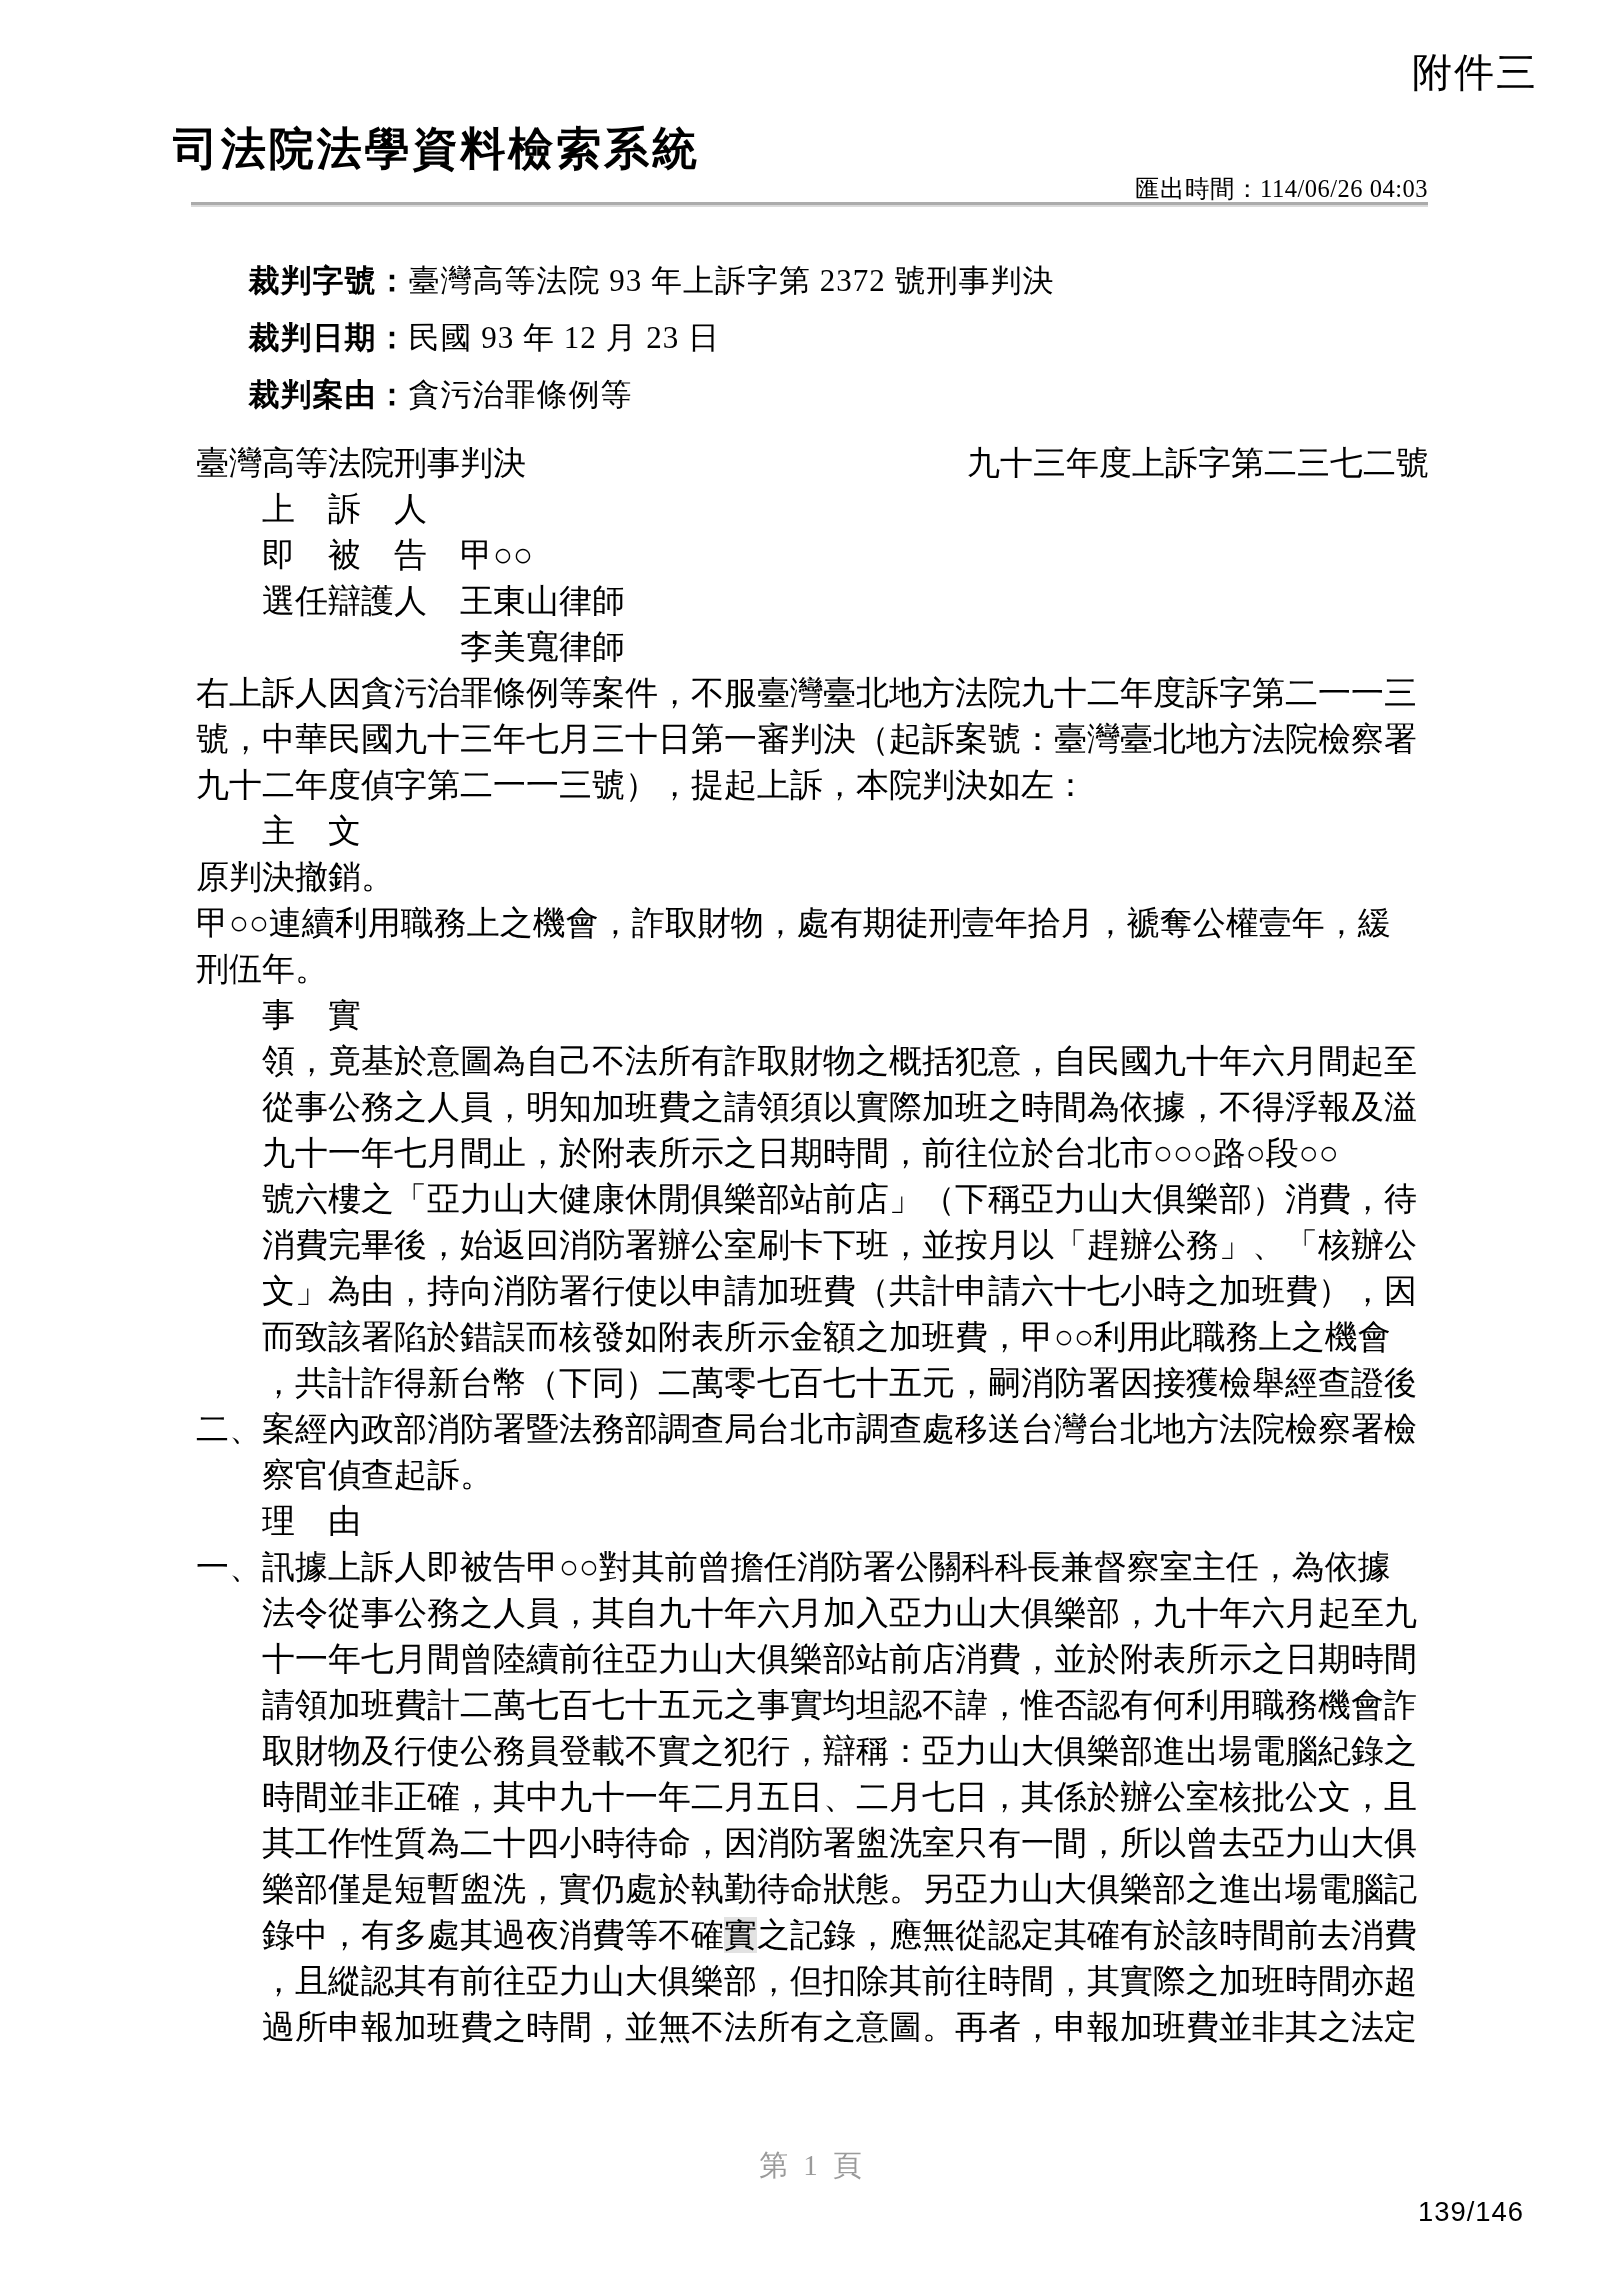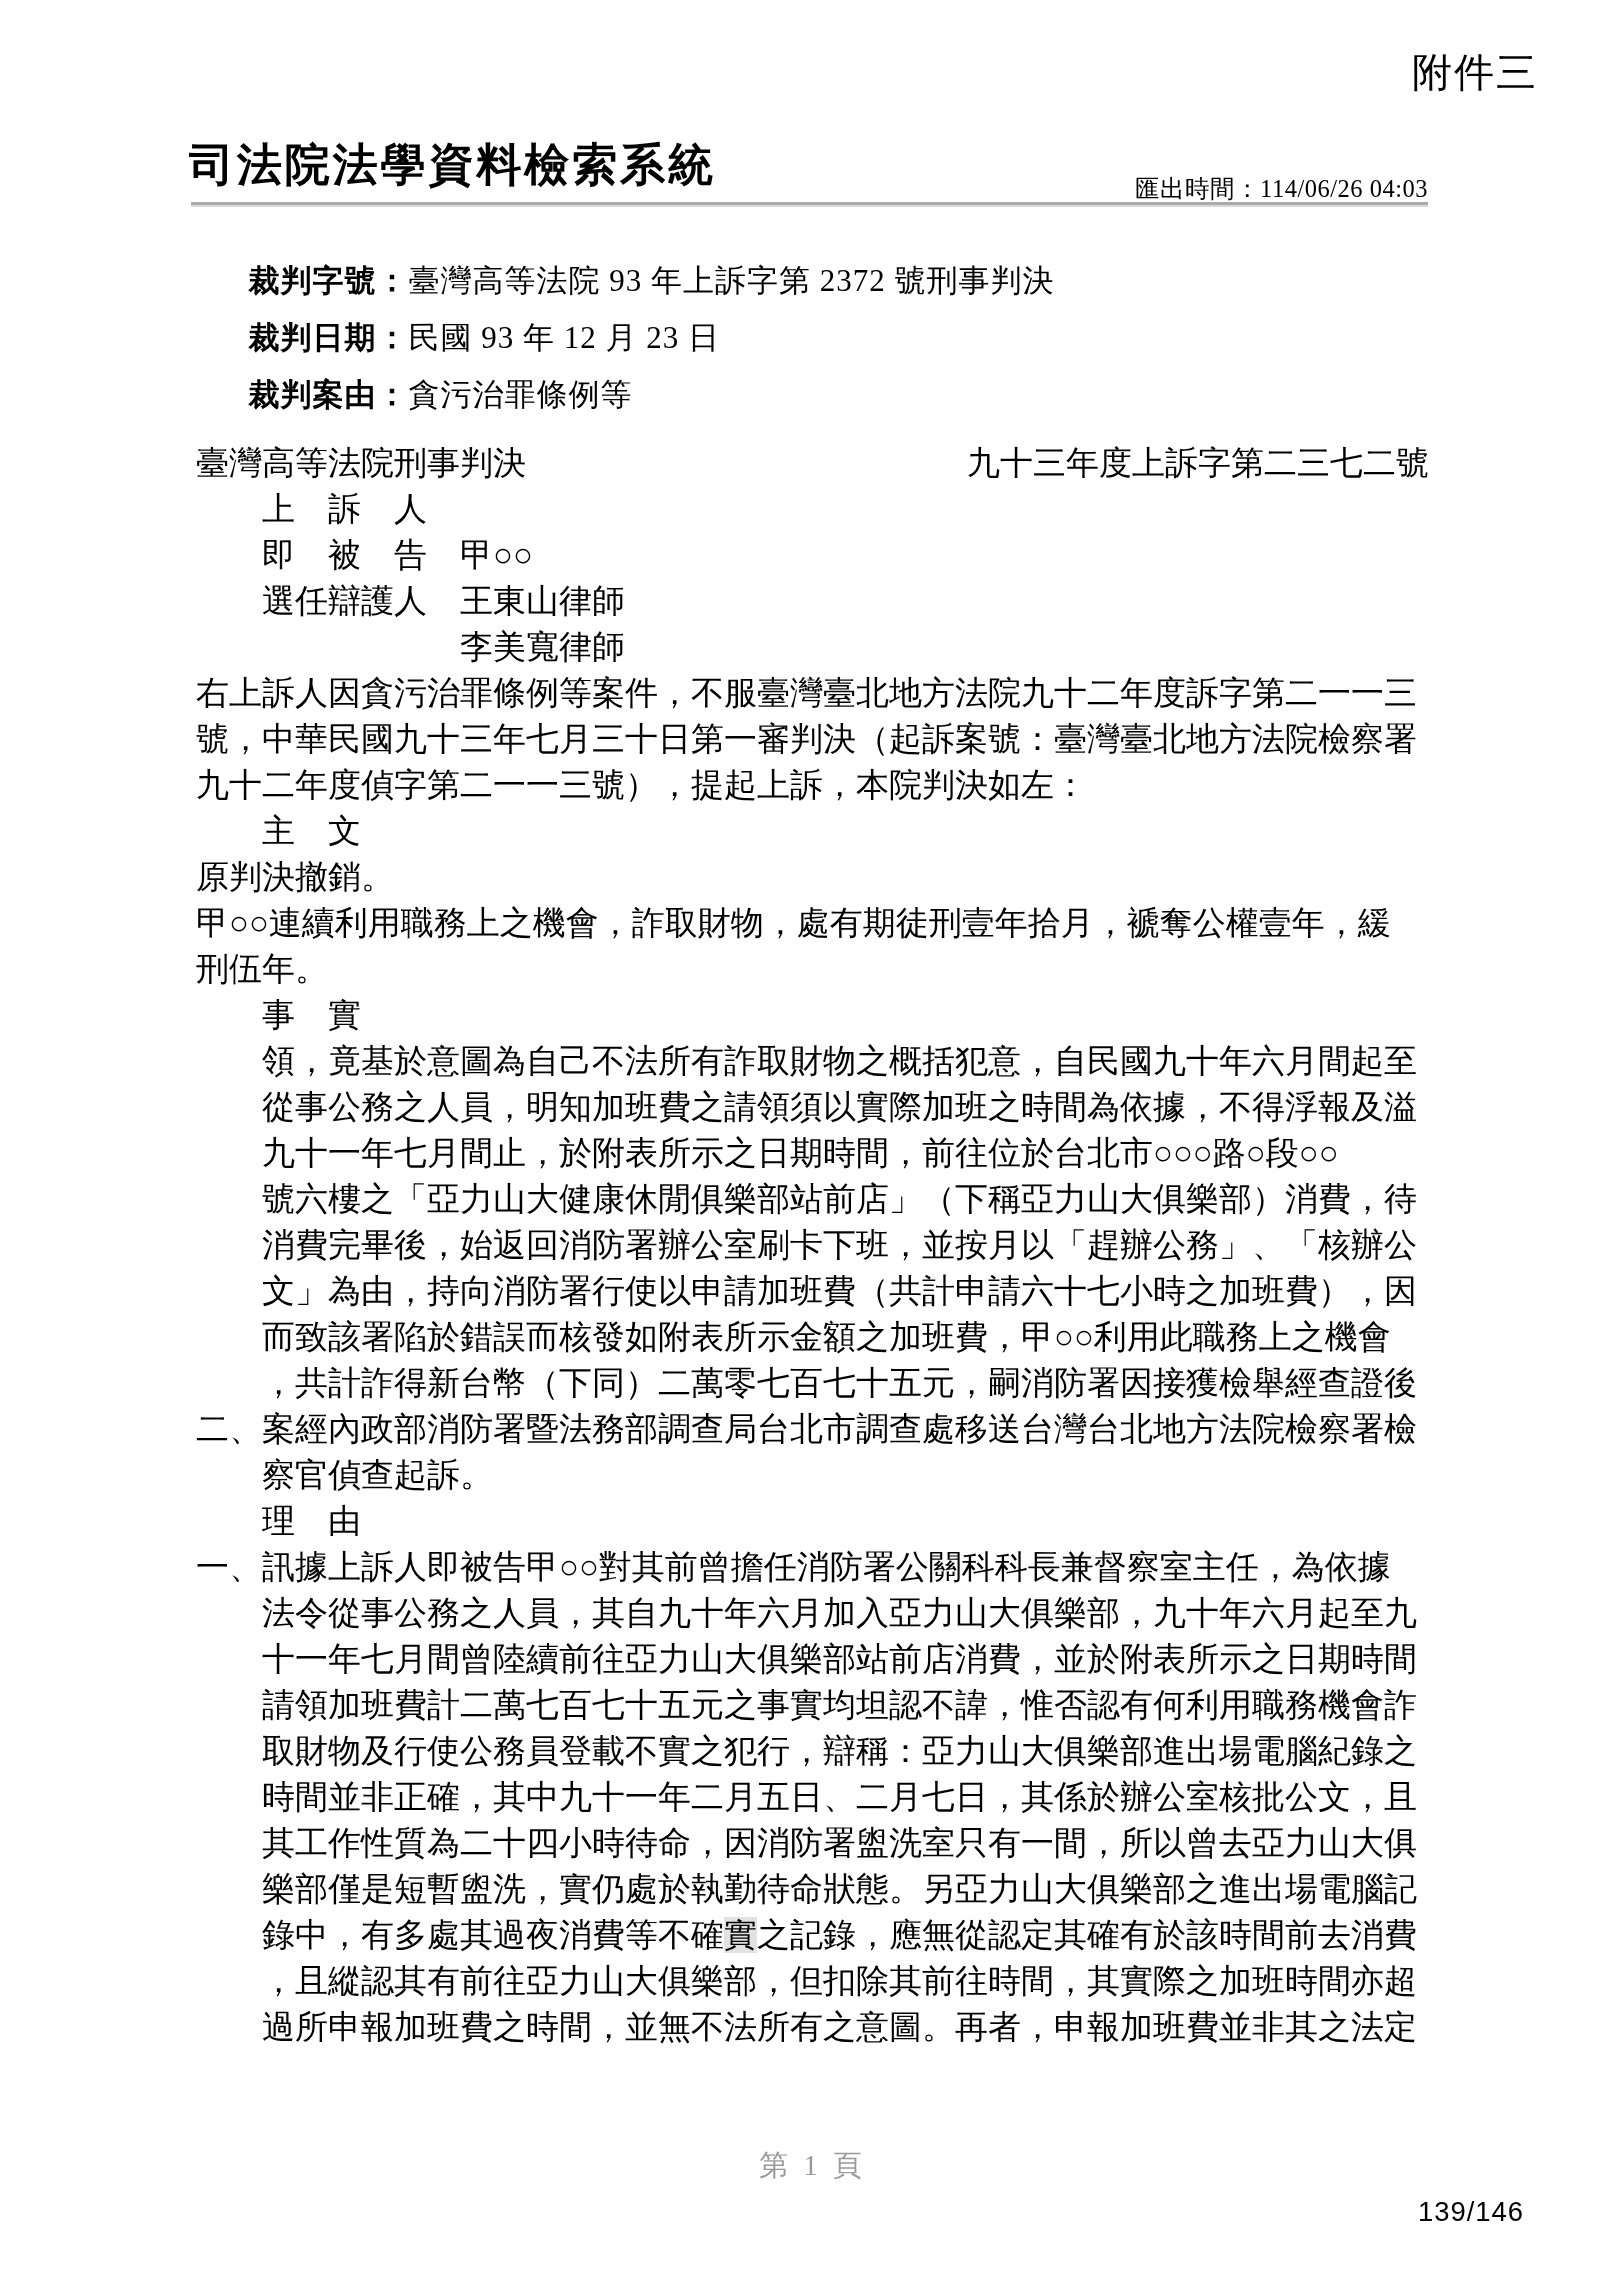--- a/index.html
+++ b/index.html
@@ -10,21 +10,21 @@
     -webkit-font-smoothing:antialiased;
   }
   .sheet{position:absolute;inset:0;background:#fff;}
 
   .attachment{
     position:absolute;top:51px;right:82px;
     font-size:40px;letter-spacing:2px;line-height:1.1;
     font-family:"Liberation Serif","DejaVu Serif",serif;
   }
   .sys-title{
-    position:absolute;left:173px;top:123px;margin:16px;
+    position:absolute;left:173px;top:123px;margin:0;
     font-size:45px;font-weight:bold;letter-spacing:2.9px;line-height:1.15;
     font-family:"Liberation Sans","DejaVu Sans",sans-serif;
   }
   .export-time{
     position:absolute;top:176px;right:192px;
     font-size:24.5px;line-height:25.5px;letter-spacing:0.5px;
   }
   .rule{
     position:absolute;left:191px;top:202px;width:1237px;height:4.9px;
     background:linear-gradient(to bottom,var(--rule-color,#ababab) 0 60%,#d9d9d9 60% 100%);

